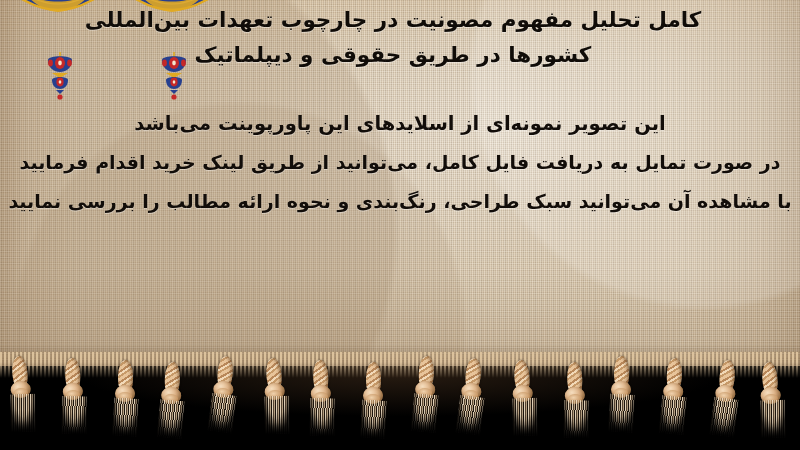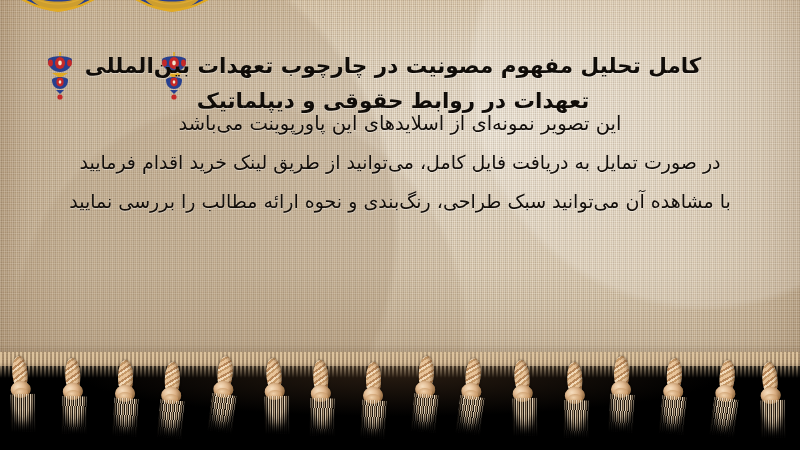--- a/index.html
+++ b/index.html
@@ -123,38 +123,37 @@
 
   
   .medallion{position:absolute;}
   .pendant{position:absolute;}
 
   
   .text-layer{position:absolute;left:0;top:0;width:800px;height:372px;}
   .title-block{
     position:absolute;right:14px;top:2px;width:786px;
     text-align:center;
-    margin-top:46px;
   }
   .title-line{
     color:#100c08;
     font-size:21.5px;
     font-weight:700;
     line-height:35px;
     letter-spacing:0px;
     text-shadow:0 1px 0 rgba(255,255,255,.35), 0 0 2px rgba(255,250,240,.25);
     white-space:nowrap;
   }
   .body-block{
     position:absolute;left:0;top:104px;width:800px;text-align:center;
   }
   .body-line{
     color:#120d09;
     font-size:19px;
-    font-weight:400;
+    font-weight:700;
     line-height:39px;
     text-shadow:0 1px 0 rgba(255,255,255,.34), 0 0 2px rgba(255,248,236,.22);
     white-space:nowrap;
   }
   .body-line.l1{font-size:19.5px;}
 </style>
 </head>
 <body>
 
 <div id="slide">
@@ -274,21 +273,21 @@
       <ellipse cx="17" cy="30" rx="3.6" ry="4.4" fill="#c52828"></ellipse>
       <ellipse cx="17" cy="30" rx="1.3" ry="1.8" fill="#f2e6cf"></ellipse>
       <path d="M13 38 L21 38 L17 42 Z" fill="#27408f"></path>
       <circle cx="17" cy="45" r="2.6" fill="#c52828"></circle>
     </g>
   </svg>
 
   <div class="text-layer">
     <div class="title-block">
       <div class="title-line">کامل تحلیل مفهوم مصونیت در چارچوب تعهدات بین‌المللی</div>
-      <div class="title-line">تعهدات در روابط حقوقی و دیپلماتیک</div>
+      <div class="title-line">کشورها در طریق حقوقی و دیپلماتیک</div>
     </div>
     <div class="body-block">
       <div class="body-line l1">این تصویر نمونه‌ای از اسلایدهای این پاورپوینت می‌باشد</div>
       <div class="body-line">در صورت تمایل به دریافت فایل کامل، می‌توانید از طریق لینک خرید اقدام فرمایید</div>
       <div class="body-line">با مشاهده آن می‌توانید سبک طراحی، رنگ‌بندی و نحوه ارائه مطالب را بررسی نمایید</div>
     </div>
   </div>
 
   <div class="fray-shadow"></div>
   <div class="fringe-ground"></div>

